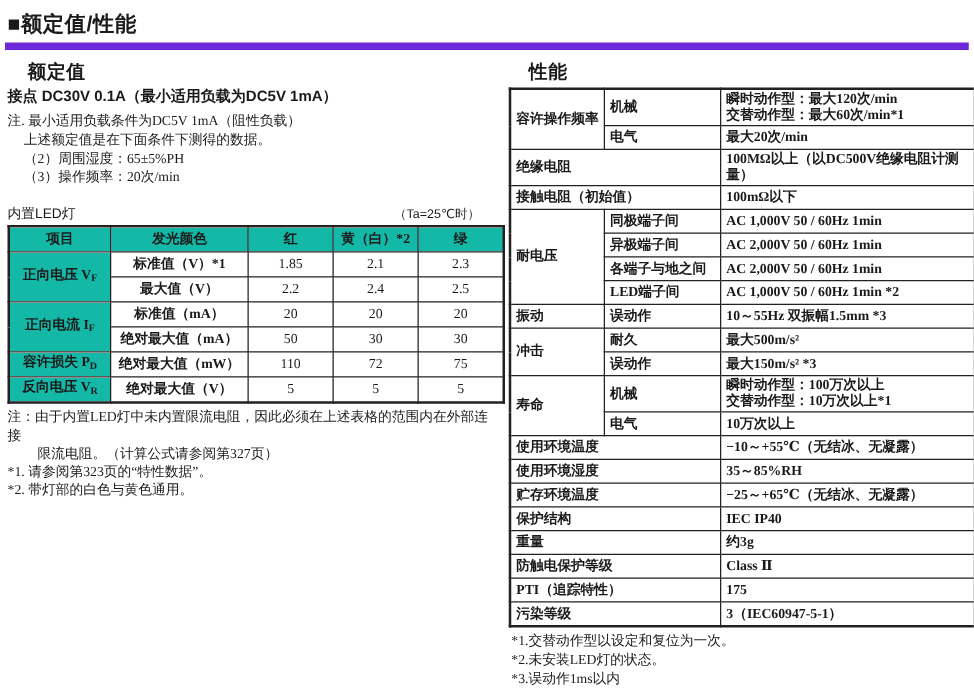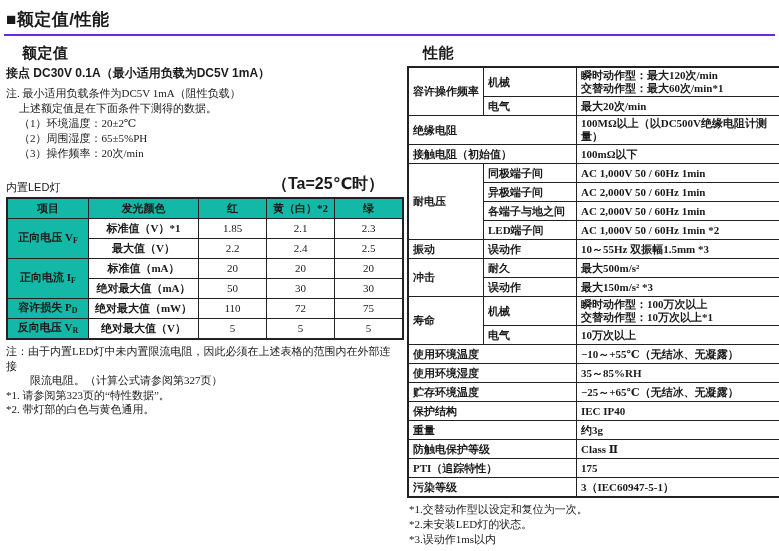--- a/index.html
+++ b/index.html
@@ -3,21 +3,21 @@
 <meta charset="utf-8">
 <style>
   html,body{margin:0;padding:0;}
   body{
     width:779px;height:551px;background:#ffffff;color:#1a1a1a;
     font-family:"Liberation Serif","DejaVu Serif",serif;
     font-size:11px;overflow:hidden;position:relative;
   }
   .page-header{
     margin:6px 4px 0 4px;padding:2px 0 3px 2px;
-    border-bottom:2px solid #6d28d9;
+    border-bottom:6px solid #6d28d9;
     font-family:"Liberation Sans","DejaVu Sans",sans-serif;
     font-weight:bold;font-size:17px;letter-spacing:.5px;
   }
   .columns{display:flex;align-items:flex-start;}
   .col-left{width:398px;box-sizing:border-box;padding:6px 6px 0 6px;}
   .col-right{width:381px;box-sizing:border-box;padding:6px 4px 0 9px;}
   .section-title{
     font-family:"Liberation Sans","DejaVu Sans",sans-serif;
     font-weight:bold;font-size:15px;margin:2px 0 2px 16px;letter-spacing:.5px;
   }
@@ -31,21 +31,21 @@
   .led-title-row{
     display:flex;justify-content:space-between;align-items:flex-end;
     width:378px;margin-top:13px;margin-bottom:2px;
   }
   .led-title{
     font-family:"Liberation Sans","DejaVu Sans",sans-serif;
     font-weight:normal;font-size:11px;text-align:center;
   }
   .led-cond{
     font-family:"Liberation Sans","DejaVu Sans",sans-serif;
-    font-weight:bold;font-size:16px;
+    font-weight:normal;font-size:10px;
   }
   table{border-collapse:collapse;table-layout:fixed;}
   td,th{border:1px solid #222;overflow:hidden;}
   .led-table{width:378px;border:2px solid #222;font-size:11px;}
   .led-table td{height:17px;text-align:center;padding:1px 2px;line-height:13px;}
   .led-table .shade{background:#14b8a6;font-weight:bold;}
   .led-table .param{font-weight:bold;}
   .led-table .c-item{width:76px;}
   .led-table .c-param{width:105px;}
   .led-table .c-val{width:63px;}
@@ -70,21 +70,20 @@
   <div class="columns">
 
     <div class="col-left">
       <div class="section-title">额定值</div>
       <div class="contact-rating">接点 DC30V 0.1A（最小适用负载为DC5V 1mA）</div>
 
       <div class="rating-notes">
         <div>注. 最小适用负载条件为DC5V 1mA（阻性负载）</div>
         <div class="indent1">上述额定值是在下面条件下测得的数据。</div>
         <div id="condition-lines">
-            <div class="cond-line">（1）环境温度：20±2℃</div>
             <div class="cond-line">（2）周围湿度：65±5%PH</div>
             <div class="cond-line">（3）操作频率：20次/min</div>
           </div>
       </div>
 
       <div class="led-title-row">
         <span class="led-title">内置LED灯</span>
         <span class="led-cond">（Ta=25℃时）</span>
       </div>
 

